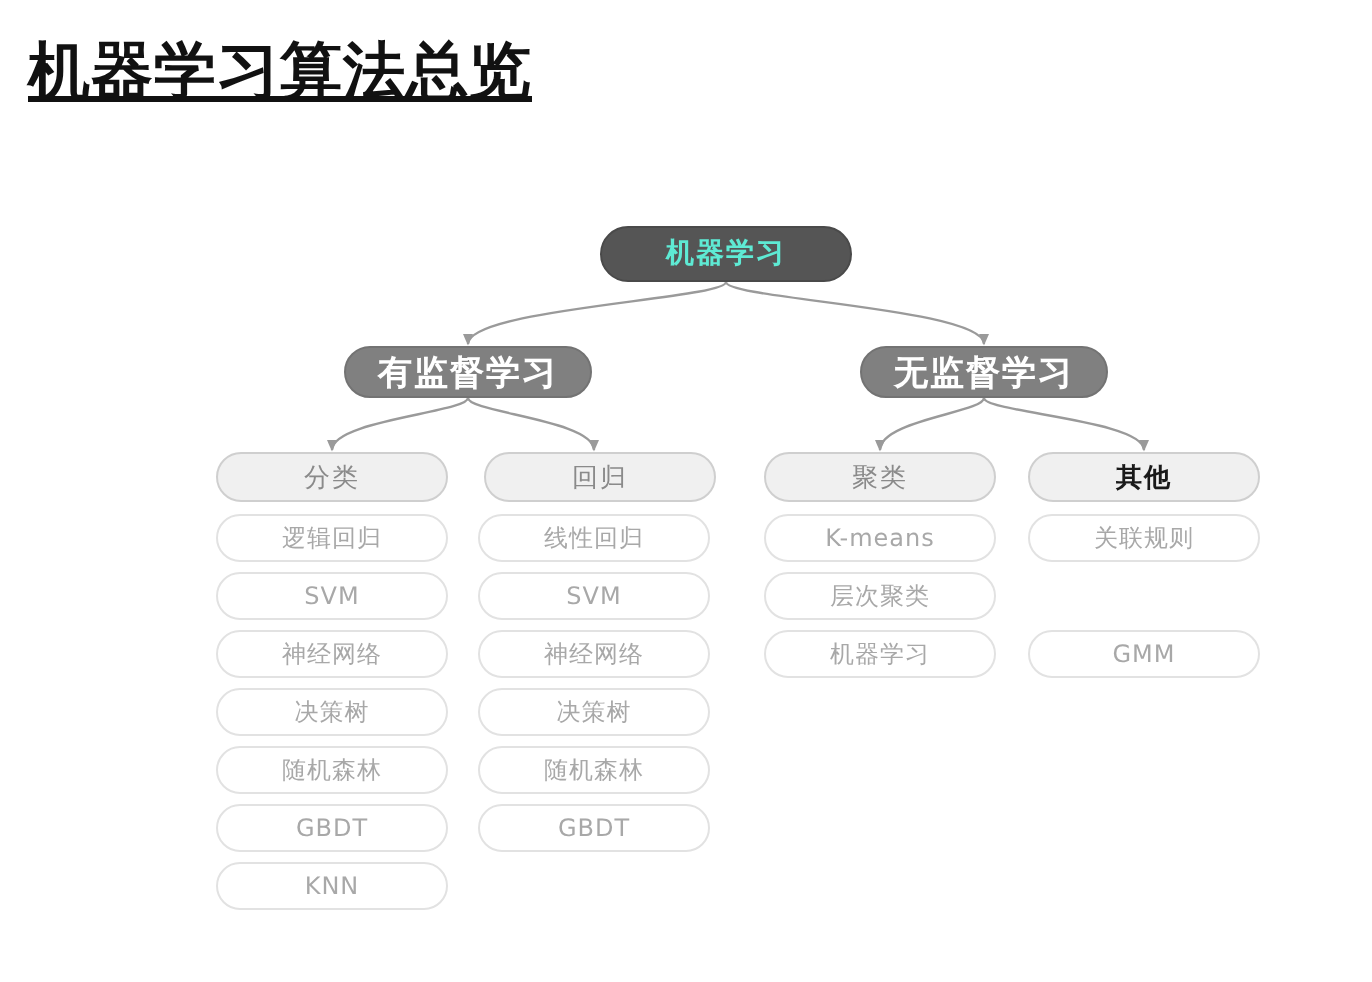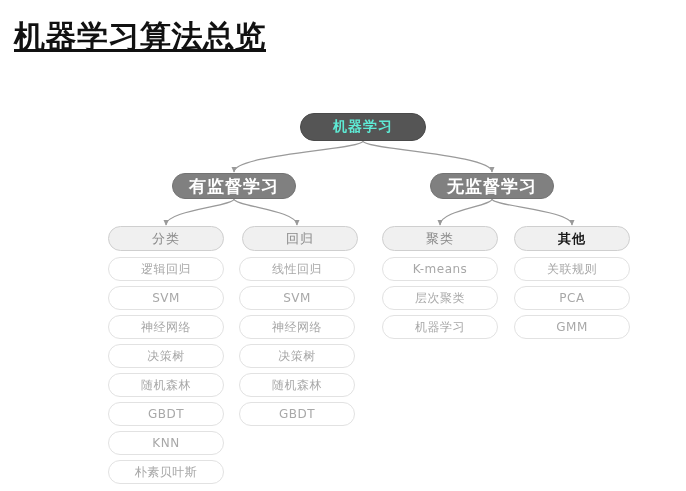--- a/index.html
+++ b/index.html
@@ -149,23 +149,20 @@
     </div>
     <div class="node node-leaf" style="left: 108px; top: 373px; width: 116px; height: 24px;">
       <span>随机森林</span>
     </div>
     <div class="node node-leaf" style="left: 108px; top: 402px; width: 116px; height: 24px;">
       <span>GBDT</span>
     </div>
     <div class="node node-leaf" style="left: 108px; top: 431px; width: 116px; height: 24px;">
       <span>KNN</span>
     </div>
-    <div class="node node-leaf" style="left: 108px; top: 460px; width: 116px; height: 24px;">
-      <span>朴素贝叶斯</span>
-    </div>
     <div class="node node-leaf" style="left: 239px; top: 257px; width: 116px; height: 24px;">
       <span>线性回归</span>
     </div>
     <div class="node node-leaf" style="left: 239px; top: 286px; width: 116px; height: 24px;">
       <span>SVM</span>
     </div>
     <div class="node node-leaf" style="left: 239px; top: 315px; width: 116px; height: 24px;">
       <span>神经网络</span>
     </div>
     <div class="node node-leaf" style="left: 239px; top: 344px; width: 116px; height: 24px;">
@@ -182,19 +179,16 @@
     </div>
     <div class="node node-leaf" style="left: 382px; top: 286px; width: 116px; height: 24px;">
       <span>层次聚类</span>
     </div>
     <div class="node node-leaf" style="left: 382px; top: 315px; width: 116px; height: 24px;">
       <span>机器学习</span>
     </div>
     <div class="node node-leaf" style="left: 514px; top: 257px; width: 116px; height: 24px;">
       <span>关联规则</span>
     </div>
-    <div class="node node-leaf" style="left: 514px; top: 286px; width: 116px; height: 24px;">
-      <span>PCA</span>
-    </div>
     <div class="node node-leaf" style="left: 514px; top: 315px; width: 116px; height: 24px;">
       <span>GMM</span>
     </div>
   </div>
 
 </body></html>

